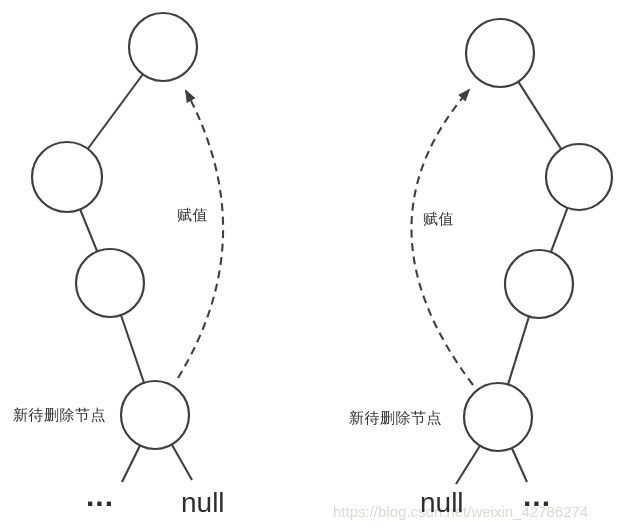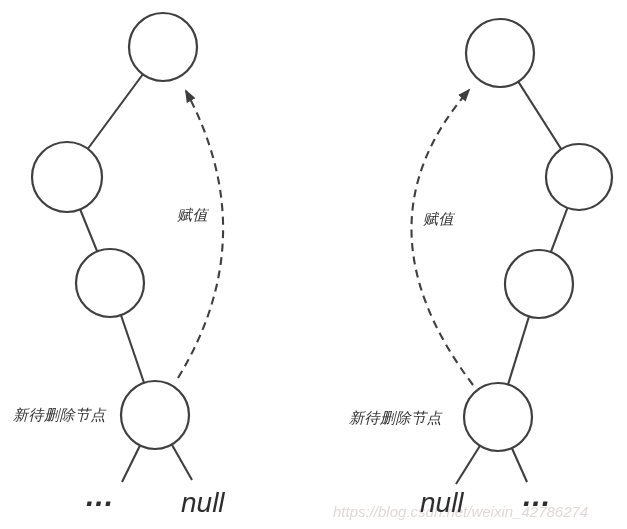--- a/index.html
+++ b/index.html
@@ -7,21 +7,21 @@
     --text-color:#333333;
     --watermark-color:#ded8d6;
     --bg-color:#ffffff;
   }
   html,body{margin:0;padding:0;}
   body{
     width:627px;height:529px;overflow:hidden;
     background:var(--bg-color);
     font-family:"Liberation Sans","DejaVu Sans",sans-serif;
   }
-  .canvas-wrap{width:627px;height:529px;position:relative;font-style:italic;}
+  .canvas-wrap{width:627px;height:529px;position:relative;}
   svg{display:block;}
   .edge{stroke:var(--stroke-color);stroke-width:2.1;fill:none;}
   .node{fill:#ffffff;stroke:var(--stroke-color);stroke-width:2.2;}
   .assign-arrow{stroke:var(--stroke-color);stroke-width:2.1;fill:none;stroke-dasharray:8 5.5;}
   .arrowhead{fill:var(--stroke-color);}
   .cjk-label{fill:var(--text-color);font-size:15px;letter-spacing:0.5px;}
   .leaf-label{fill:#2d2d2d;font-size:28px;}
   .ellipsis{fill:#2d2d2d;font-size:30px;font-weight:bold;letter-spacing:1px;}
   .watermark{fill:var(--watermark-color);font-size:15px;}
 </style>

